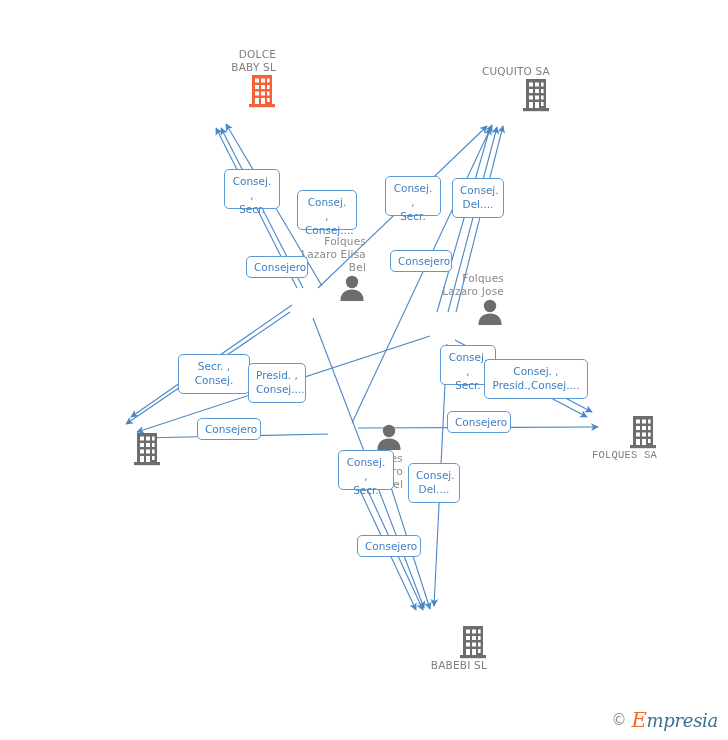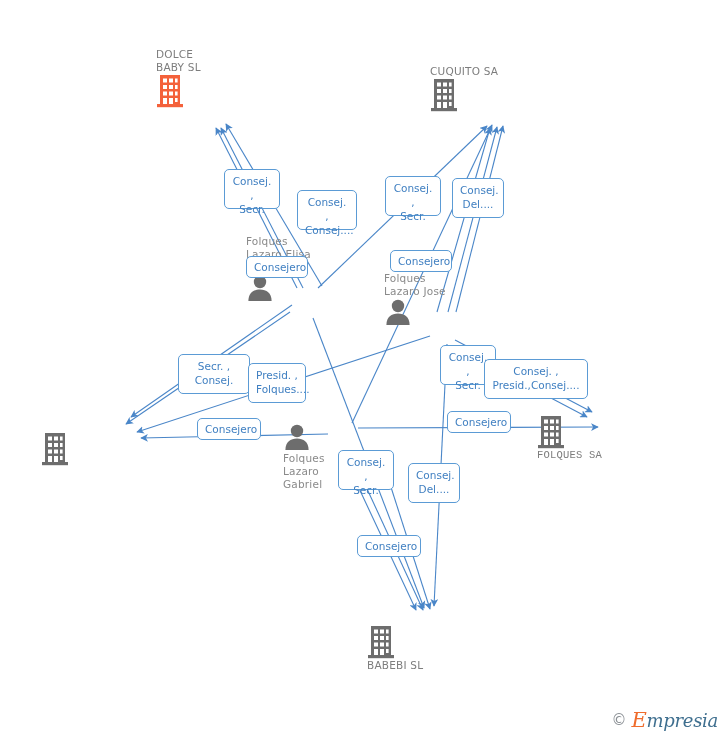--- a/index.html
+++ b/index.html
@@ -17,21 +17,21 @@
   }
   #canvas {
     position: absolute;
     left: 0;
     top: 0;
     width: 728px;
     height: 740px;
   }
   .node {
     position: absolute;
-    text-align: left;
+    text-align: right;
     width: 120px;
     margin-left: -60px;
   }
   .node .glyph {
     display: block;
     line-height: 0;
   }
   .node .caption {
     display: block;
     font-size: 10.5px;
@@ -298,21 +298,21 @@
 Del....</div>
 
 <div class="edge-label" style="left:390px; top:250px; width:62px; height:22px;">Consejero</div>
 
 <div class="edge-label" style="left:246px; top:256px; width:62px; height:22px;">Consejero</div>
 
 <div class="edge-label two-line" style="left:178px; top:354px; width:72px; height:40px;">Secr. ,
 Consej.</div>
 
 <div class="edge-label two-line" style="left:248px; top:363px; width:58px; height:40px;">Presid. ,
-Folques....</div>
+Consej....</div>
 
 <div class="edge-label" style="left:197px; top:418px; width:64px; height:22px;">Consejero</div>
 
 <div class="edge-label two-line" style="left:440px; top:345px; width:56px; height:40px;">Consej. ,
 Secr.</div>
 
 <div class="edge-label two-line" style="left:484px; top:359px; width:104px; height:40px;">Consej. ,
 Presid.,Consej....</div>
 
 <div class="edge-label" style="left:447px; top:411px; width:64px; height:22px;">Consejero</div>

